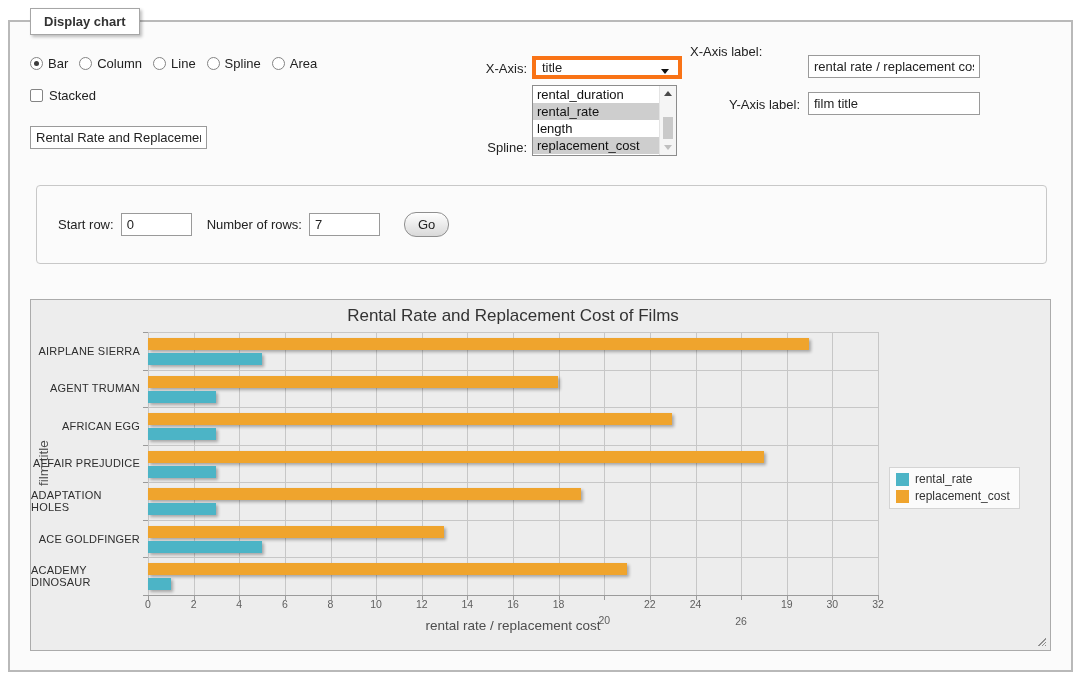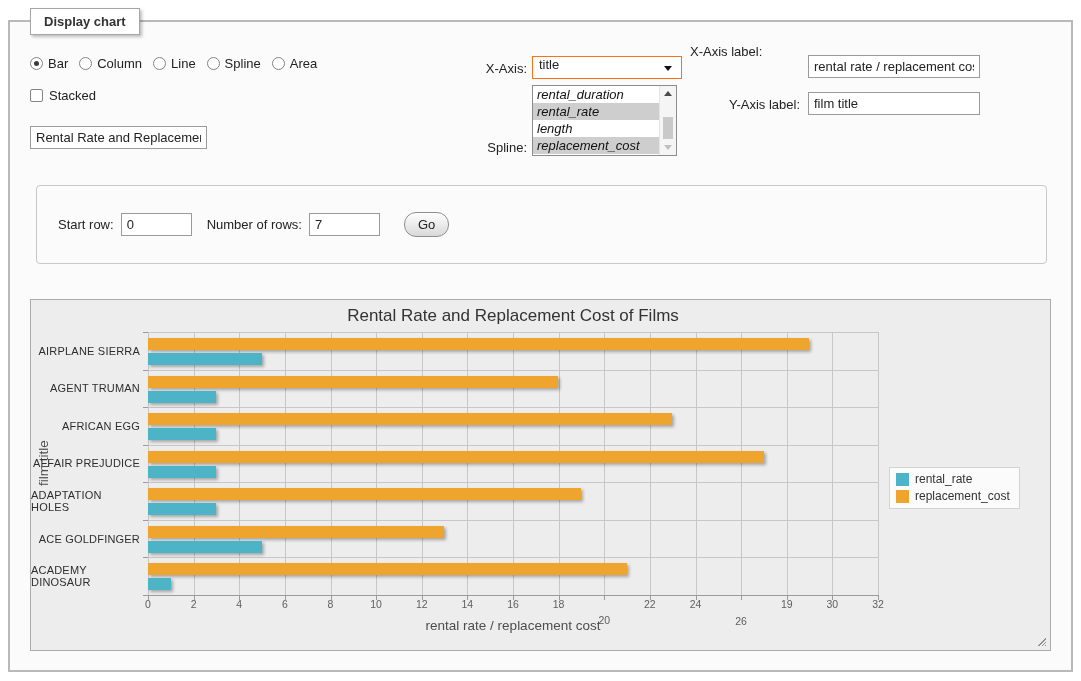--- a/index.html
+++ b/index.html
@@ -31,31 +31,31 @@
   .lbl-ylabel  { position:absolute; left:690px; top:97px;  width:110px; text-align:right; }
 
   .inp { border:1px solid #9a9a9a; background:#fff; font-size:13px; color:#222;
          padding:1px 5px; height:23px; font-family:"Liberation Sans", sans-serif; }
   .inp-xlabel { position:absolute; left:808px; top:55px; width:172px; }
   .inp-ylabel { position:absolute; left:808px; top:92px; width:172px; }
   .inp-title  { position:absolute; left:30px;  top:126px; width:177px; }
 
   
   .select { position:absolute; left:532px; top:56px; width:150px; height:23px; background:#fff;
-            border:1px solid #f97316; font-size:13px; color:#222; display:flex; align-items:flex-start;
+            border:4px solid #f97316; font-size:13px; color:#222; display:flex; align-items:flex-end;
             padding-left:6px; cursor:default; }
   .caret { position:absolute; right:9px; top:9px; width:0; height:0;
            border-left:4px solid transparent; border-right:4px solid transparent; border-top:5px solid #111; }
 
   
   .listbox { position:absolute; left:532px; top:85px; width:145px; height:71px;
              border:1px solid #8c8c8c; background:#fff; overflow:hidden; }
   .options { position:absolute; left:0; top:0; right:17px; bottom:0; }
   .option { height:17px; line-height:17px; font-size:13px; color:#111; padding-left:4px;
-            white-space:nowrap; overflow:hidden;font-style:italic; }
+            white-space:nowrap; overflow:hidden; }
   .option.selected { background:#cecece; }
   .scrollbar { position:absolute; right:0; top:0; width:17px; bottom:0; background:#f5f5f5; border-left:1px solid #e4e4e4; }
   .sb-btn { position:absolute; left:0; width:16px; height:15px; display:flex; align-items:center; justify-content:center; }
   .sb-up { top:0; } .sb-down { bottom:0; }
   .tri-up { width:0; height:0; border-left:4px solid transparent; border-right:4px solid transparent; border-bottom:5px solid #4a4a4a; }
   .tri-down { width:0; height:0; border-left:4px solid transparent; border-right:4px solid transparent; border-top:5px solid #bfbfbf; }
   .sb-thumb { position:absolute; left:3px; width:10px; top:31px; height:22px; background:#c9c9c9; }
 
   
   .subpanel { position:absolute; left:36px; top:185px; width:1011px; height:79px;

